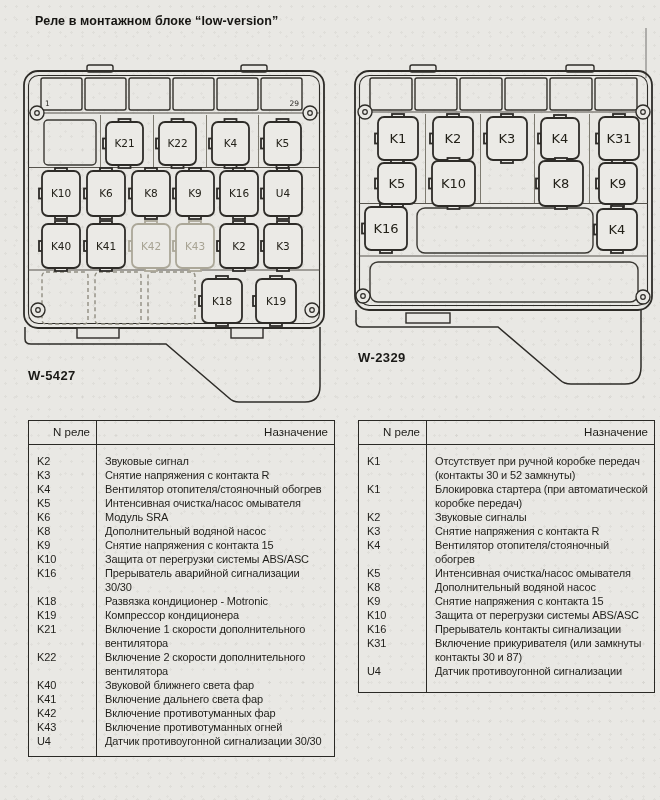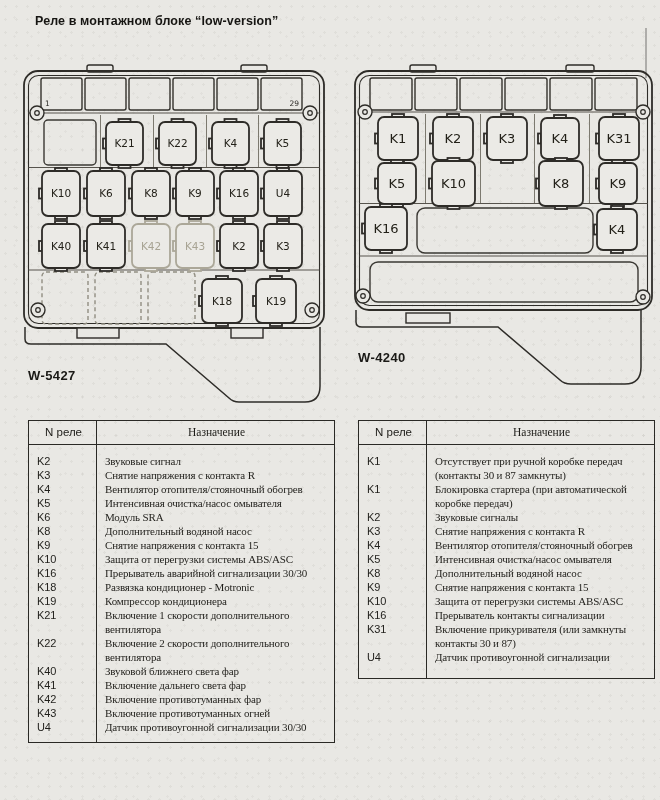--- a/index.html
+++ b/index.html
@@ -39,25 +39,25 @@
   .rlabel{fill:#232119;}
   .rlabel.faded-t{fill:#a7a393;}
   .screw-outer{fill:#e9e8e4;stroke:#2e2c28;stroke-width:1.4;}
   .screw-inner{fill:none;stroke:#2e2c28;stroke-width:1.2;}
   .skirt{fill:none;stroke:#2e2c28;stroke-width:1.5;}
 
   table.spec{position:absolute;border-collapse:collapse;table-layout:fixed;
     border:1.6px solid #2a2925;background:transparent;}
   .tbl-left{left:28px;top:420px;width:307px;}
   .tbl-right{left:358px;top:420px;width:297px;}
-  table.spec th{font-size:11.5px;font-weight:normal;text-align:center;
+  table.spec th{font-size:11.5px;font-weight:normal;text-align:right;
     padding:5px 6px 6px 8px;border-bottom:1.6px solid #2a2925;color:#1d1c18;}
   table.spec td{font-size:11px;line-height:14px;vertical-align:top;
     padding:0 6px 0 8px;letter-spacing:-0.15px;color:#201f1b;}
-  table.spec th:last-child, table.spec td:last-child{border-left:1.6px solid #2a2925;font-family:Liberation Serif, serif;}
+  table.spec th:last-child, table.spec td:last-child{border-left:1.6px solid #2a2925;}
   table.spec col.c1{width:68px;}
   table.spec tbody tr:first-child td{padding-top:9px;}
   .tbl-left tbody tr:last-child td{padding-bottom:8px;}
   .tbl-right tbody tr:last-child td{padding-bottom:14px;}
 </style>
 </head>
 <body>
 
 <div class="page">
 
@@ -361,21 +361,21 @@
         <g>
           <circle cx="15" cy="241" r="7" class="screw-outer"></circle>
           <circle cx="15" cy="241" r="2.3" class="screw-inner"></circle>
         </g>
         <g>
           <circle cx="295" cy="242" r="7" class="screw-outer"></circle>
           <circle cx="295" cy="242" r="2.3" class="screw-inner"></circle>
         </g>
       </g>
   </svg>
-  <div class="w-label w-right">W-4240</div>
+  <div class="w-label w-right">W-2329</div>
 
   <table class="spec tbl-left">
     <colgroup>
         <col class="c1">
         <col>
       </colgroup>
     <thead>
       <tr>
         <th>N реле</th>
         <th>Назначение</th>
@@ -464,21 +464,21 @@
       </colgroup>
     <thead>
       <tr>
         <th>N реле</th>
         <th>Назначение</th>
       </tr>
     </thead>
     <tbody id="tbody-right">
         <tr>
           <td>K1</td>
-          <td>Отсутствует при ручной коробке передач (контакты 30 и 87 замкнуты)</td>
+          <td>Отсутствует при ручной коробке передач (контакты 30 и 52 замкнуты)</td>
         </tr>
         <tr>
           <td>K1</td>
           <td>Блокировка стартера (при автоматической коробке передач)</td>
         </tr>
         <tr>
           <td>K2</td>
           <td>Звуковые сигналы</td>
         </tr>
         <tr>

